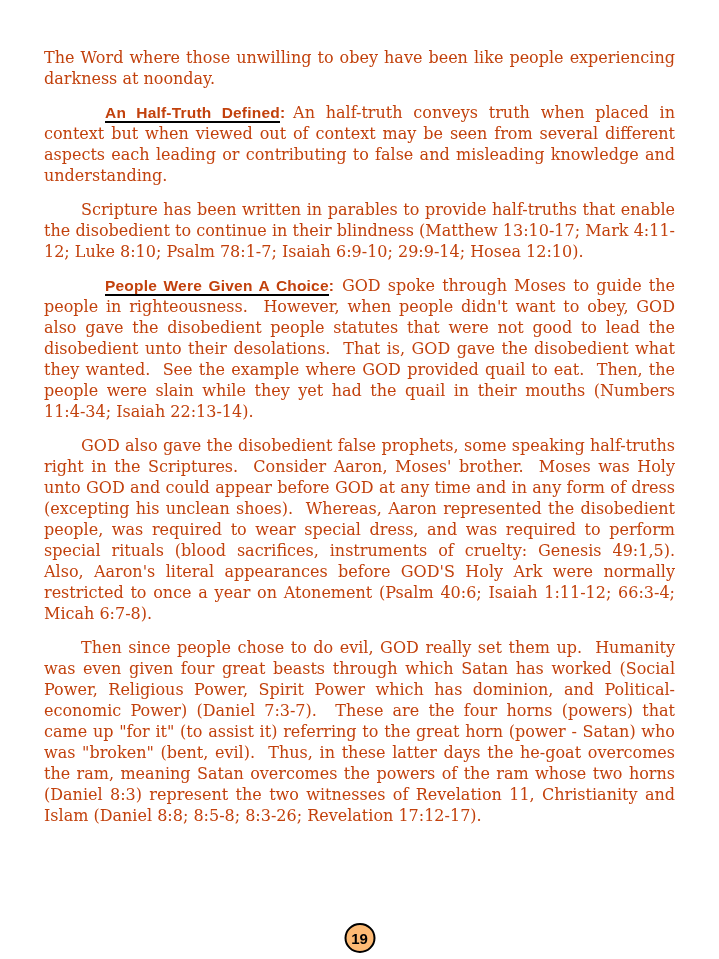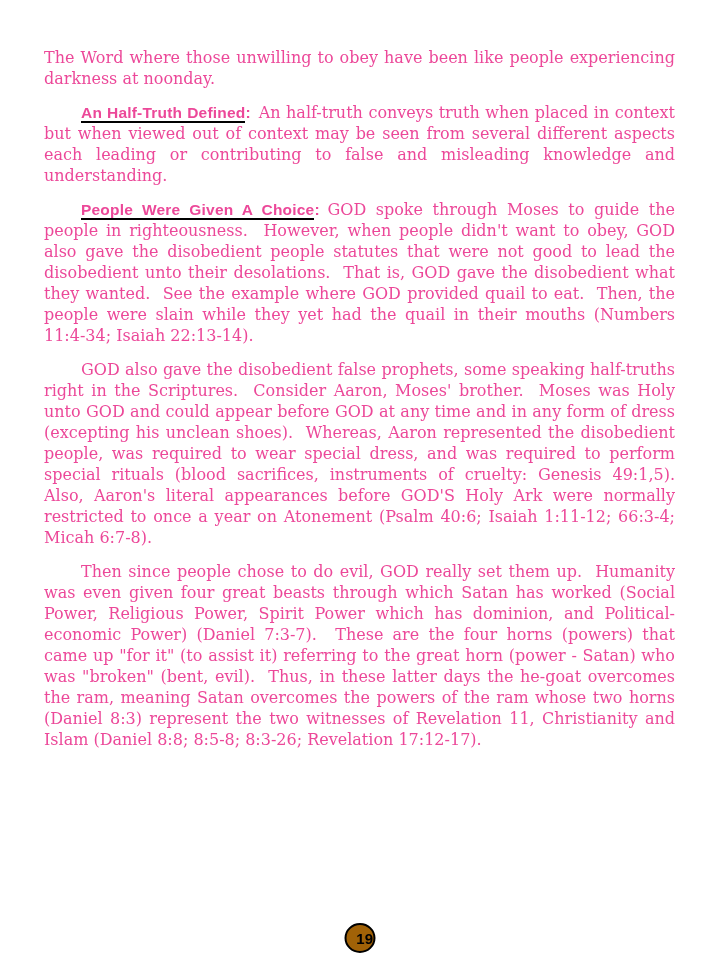--- a/index.html
+++ b/index.html
@@ -21,63 +21,65 @@
     top: 47px;
     width: 631px;
   }
   p.para {
     margin: 0 0 13px 0;
     font-family: "DejaVu Serif", serif;
     font-size: 16px;
     line-height: 21px;
     text-align: justify;
     white-space: pre-wrap;
-    color: #ec4899;
+    color: #c2410c;
   }
   p.para.indent {
     text-indent: 37px;
   }
   .para-heading {
     font-family: "Liberation Sans", sans-serif;
     font-weight: bold;
     font-size: 15.5px;
     letter-spacing: 0.2px;
     border-bottom: 2px solid #000000;
     padding-bottom: 0px;
+    margin-left: 24px;
   }
   .heading-colon {
     font-family: "Liberation Sans", sans-serif;
     font-weight: bold;
     font-size: 15.5px;
   }
   .page-number-badge {
     position: absolute;
     left: 50%;
     top: 923px;
     transform: translateX(-50%);
     width: 27px;
     height: 26px;
     border: 2px solid #000000;
     border-radius: 50%;
     display: flex;
     align-items: center;
-    justify-content: flex-end;
+    justify-content: center;
     font-family: "Liberation Sans", sans-serif;
     font-weight: bold;
     font-size: 15px;
-    background: #a16207;
+    background: #fdba74;
   }
 </style>
 </head>
 <body>
 
 <div class="page">
   <div class="page-body">
       <p class="para">The Word where those unwilling to obey have been like people experiencing darkness at noonday.</p>
       <p class="para indent"><span class="para-heading">An Half-Truth Defined</span><span class="heading-colon">:</span> An half-truth conveys truth when placed in context but when viewed out of context may be seen from several different aspects each leading or contributing to false and misleading knowledge and understanding.</p>
+      <p class="para indent">Scripture has been written in parables to provide half-truths that enable the disobedient to continue in their blindness (Matthew 13:10-17; Mark 4:11-12; Luke 8:10; Psalm 78:1-7; Isaiah 6:9-10; 29:9-14; Hosea 12:10).</p>
       <p class="para indent"><span class="para-heading">People Were Given A Choice</span><span class="heading-colon">:</span> GOD spoke through Moses to guide the people in righteousness.  However, when people didn't want to obey, GOD also gave the disobedient people statutes that were not good to lead the disobedient unto their desolations.  That is, GOD gave the disobedient what they wanted.  See the example where GOD provided quail to eat.  Then, the people were slain while they yet had the quail in their mouths (Numbers 11:4-34; Isaiah 22:13-14).</p>
       <p class="para indent">GOD also gave the disobedient false prophets, some speaking half-truths right in the Scriptures.  Consider Aaron, Moses' brother.  Moses was Holy unto GOD and could appear before GOD at any time and in any form of dress (excepting his unclean shoes).  Whereas, Aaron represented the disobedient people, was required to wear special dress, and was required to perform special rituals (blood sacrifices, instruments of cruelty: Genesis 49:1,5).  Also, Aaron's literal appearances before GOD'S Holy Ark were normally restricted to once a year on Atonement (Psalm 40:6; Isaiah 1:11-12; 66:3-4; Micah 6:7-8).</p>
       <p class="para indent">Then since people chose to do evil, GOD really set them up.  Humanity was even given four great beasts through which Satan has worked (Social Power, Religious Power, Spirit Power which has dominion, and Political-economic Power) (Daniel 7:3-7).  These are the four horns (powers) that came up "for it" (to assist it) referring to the great horn (power - Satan) who was "broken" (bent, evil).  Thus, in these latter days the he-goat overcomes the ram, meaning Satan overcomes the powers of the ram whose two horns (Daniel 8:3) represent the two witnesses of Revelation 11, Christianity and Islam (Daniel 8:8; 8:5-8; 8:3-26; Revelation 17:12-17).</p>
     </div>
   <div class="page-number-badge">
     <span>19</span>
   </div>
 </div>
 
 </body></html>

